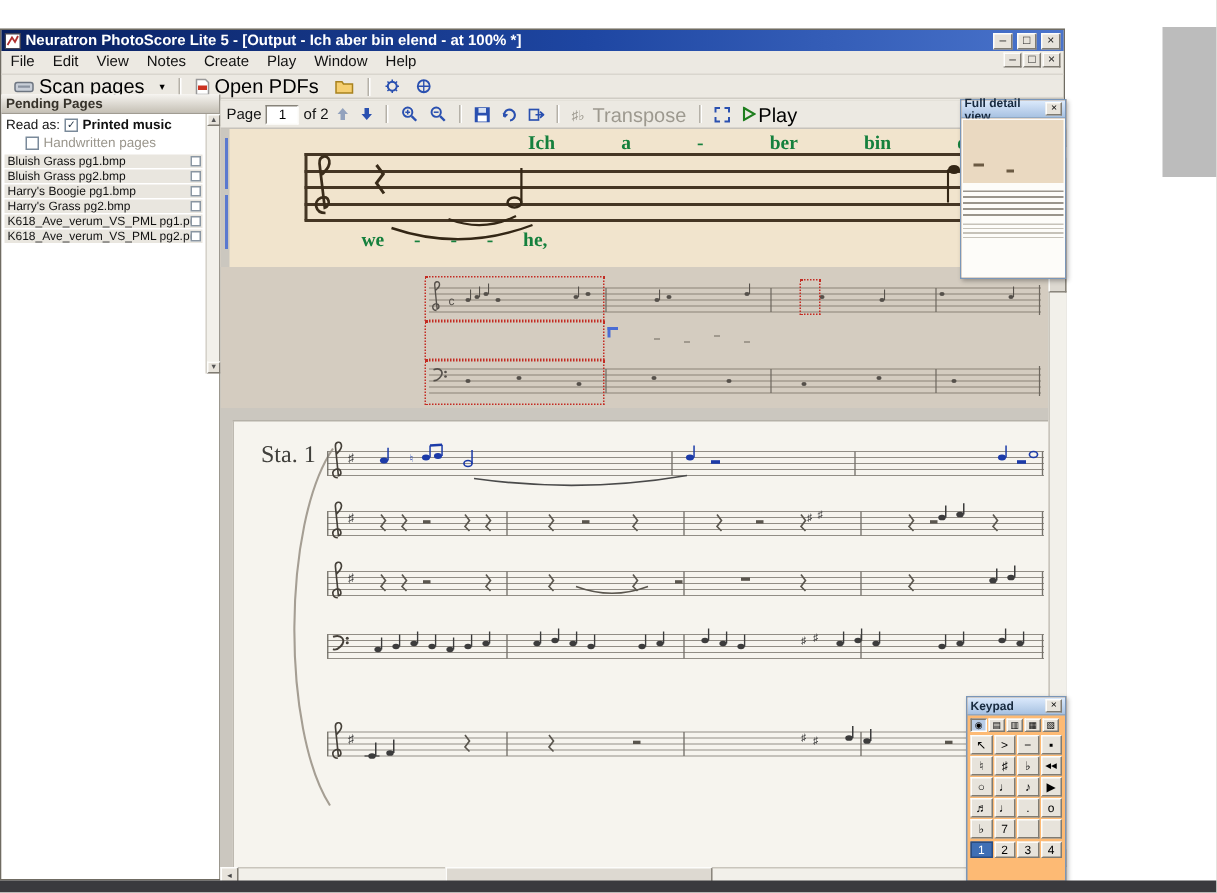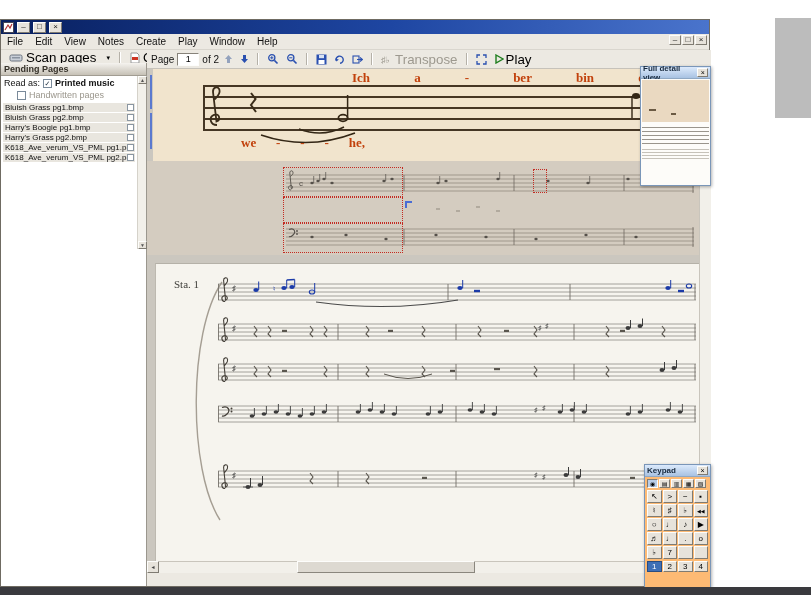--- a/index.html
+++ b/index.html
@@ -29,37 +29,37 @@
 .file-row{display:flex;align-items:center;height:9px;margin:1px 11px 0 2px;background:#e9e6df;font-size:8px;padding-left:2px}
 .file-label{flex:1;white-space:nowrap;overflow:hidden}
 .mini-check{width:7px;height:7px;background:#fff;border:1px solid #8a96a2;margin-right:1px;flex:none}
 .mini-scroll{position:absolute;right:0;top:13px;bottom:0;width:9px;background:#f2f0ea;border-left:1px solid #d5d2ca}
 .mini-arrow{position:absolute;left:0;width:9px;height:8px;font-size:5px;line-height:6px;text-align:center;color:#555;padding:0}
 .group-row{display:flex;align-items:center;gap:3px;height:9px;background:#e2dfd7;font-size:8px;padding-left:3px}
 .tree-box{width:7px;height:7px;border:1px solid #8a867d;background:#fff;font-size:6px;line-height:5px;text-align:center;color:#333}
 .read-row{height:9px;font-size:8px;display:flex;align-items:center;padding-left:4px;white-space:nowrap;overflow:hidden}
 .read-row.selected{background:#ccd4e2;font-weight:bold}
 
-.main-area{position:absolute;left:146px;top:30px;width:564px;height:523px;background:#cbc7bf}
+.main-area{position:absolute;left:146px;top:47px;width:564px;height:523px;background:#cbc7bf}
 .page-toolbar{position:absolute;left:0;top:0;width:564px;height:19px;background:#ece9e2;border-bottom:1px solid #c6c2ba;display:flex;align-items:center;gap:3px;padding:0 4px;font-size:10px}
 .page-input{width:22px;height:13px;border:1px solid;border-color:#87837a #fdfdfb #fdfdfb #87837a;background:#fff;font-size:9px;text-align:center;font-family:inherit}
 .icon-btn{background:transparent;border:1px solid transparent;padding:0 1px;display:flex;align-items:center;gap:2px}
 .disabled{color:#9d998f}
 .canvas{position:absolute;left:0;top:19px;width:552px;height:492px;overflow:hidden}
 .scan-band{position:absolute;left:0;top:0;width:552px;height:92px;background:#f1e4cd}
 .gray-strip{position:absolute;left:0;top:0;width:6px;height:92px;background:#cbc7bf}
 .blue-edge{position:absolute;width:2px;background:#5b79cf}
 .big-staff{position:absolute;left:56px;top:16px;width:494px;height:46px;background:repeating-linear-gradient(to bottom,#453624 0,#453624 2px,transparent 2px,transparent 11px)}
-.lyrics{position:absolute;display:flex;justify-content:space-between;font-family:"Liberation Serif",serif;font-weight:bold;font-size:13px;color:#c2410c}
+.lyrics{position:absolute;display:flex;justify-content:space-between;font-family:"Liberation Serif",serif;font-weight:bold;font-size:13px;color:#15803d}
 .recog-band{position:absolute;left:0;top:92px;width:552px;height:94px;background:#d4ccc0}
 .red-box{position:absolute;border:1px dotted #c32b22}
 .blue-corner{position:absolute;width:7px;height:7px;border-left:2px solid #4a6cd4;border-top:2px solid #4a6cd4}
 .page{position:absolute;left:8px;top:194px;width:544px;height:298px;background:#f6f4ee;border-top:1px solid #b5b1a8;border-left:1px solid #bdb9b0}
 .system{position:absolute;left:62px;width:478px;height:40px}
-.staff-label{position:absolute;font-family:"Liberation Serif",serif;font-size:11px;color:#41403c}
+.staff-label{position:absolute;font-family:"Liberation Serif",serif;font-size:16px;color:#41403c}
 .dyn{font-family:"Liberation Serif",serif;font-style:italic;font-weight:bold;font-size:16px;color:#241a10}
 
 .scroll-v{position:absolute;right:0;top:19px;width:12px;height:492px;background:#f2f0ea;border-left:1px solid #c9c5bc}
 .scroll-h{position:absolute;left:0;bottom:0;width:552px;height:12px;background:#f2f0ea;border-top:1px solid #c9c5bc}
 .sb-btn{position:absolute;width:12px;height:12px;font-size:5px;line-height:9px;text-align:center;color:#444;padding:0}
 .thumb{position:absolute;background:#ddd9d1;border:1px solid;border-color:#fdfdfb #8a867d #8a867d #fdfdfb}
 .corner{position:absolute;right:0;bottom:0;width:12px;height:12px;background:#e4e1d9}
 
 .float-win{position:absolute;border:1px solid #7a96b8;background:#fdba74;box-shadow:1px 1px 3px rgba(0,0,0,.3)}
 .float-title{height:12px;background:linear-gradient(#dceafc,#a8c2e2);display:flex;align-items:center;font-size:8px;font-weight:bold;padding:0 2px;color:#17293e;border-bottom:1px solid #8fa8c4}
@@ -77,20 +77,21 @@
 
 <div class="artifact"></div>
 
 <div class="app">
 
   <div class="titlebar">
     <svg width="11" height="11">
         <rect x="0.5" y="0.5" width="10" height="10" fill="#fff" stroke="#445"></rect>
         <path d="M2 8 L5 3 L7 6 L9 2" stroke="#b03030" fill="none" stroke-width="1.2"></path>
       </svg>
+    <span class="title-text">Neuratron PhotoScore Lite 5 - [Output - Ich aber bin elend - at 100% *]</span>
     <button class="cap-btn bevel"><span>–</span></button>
     <button class="cap-btn bevel"><span>□</span></button>
     <button class="cap-btn bevel"><span>×</span></button>
   </div>
 
   <div class="menubar">
     <div style="display:flex">
         <span class="menu-item">File</span>
         <span class="menu-item">Edit</span>
         <span class="menu-item">View</span>

